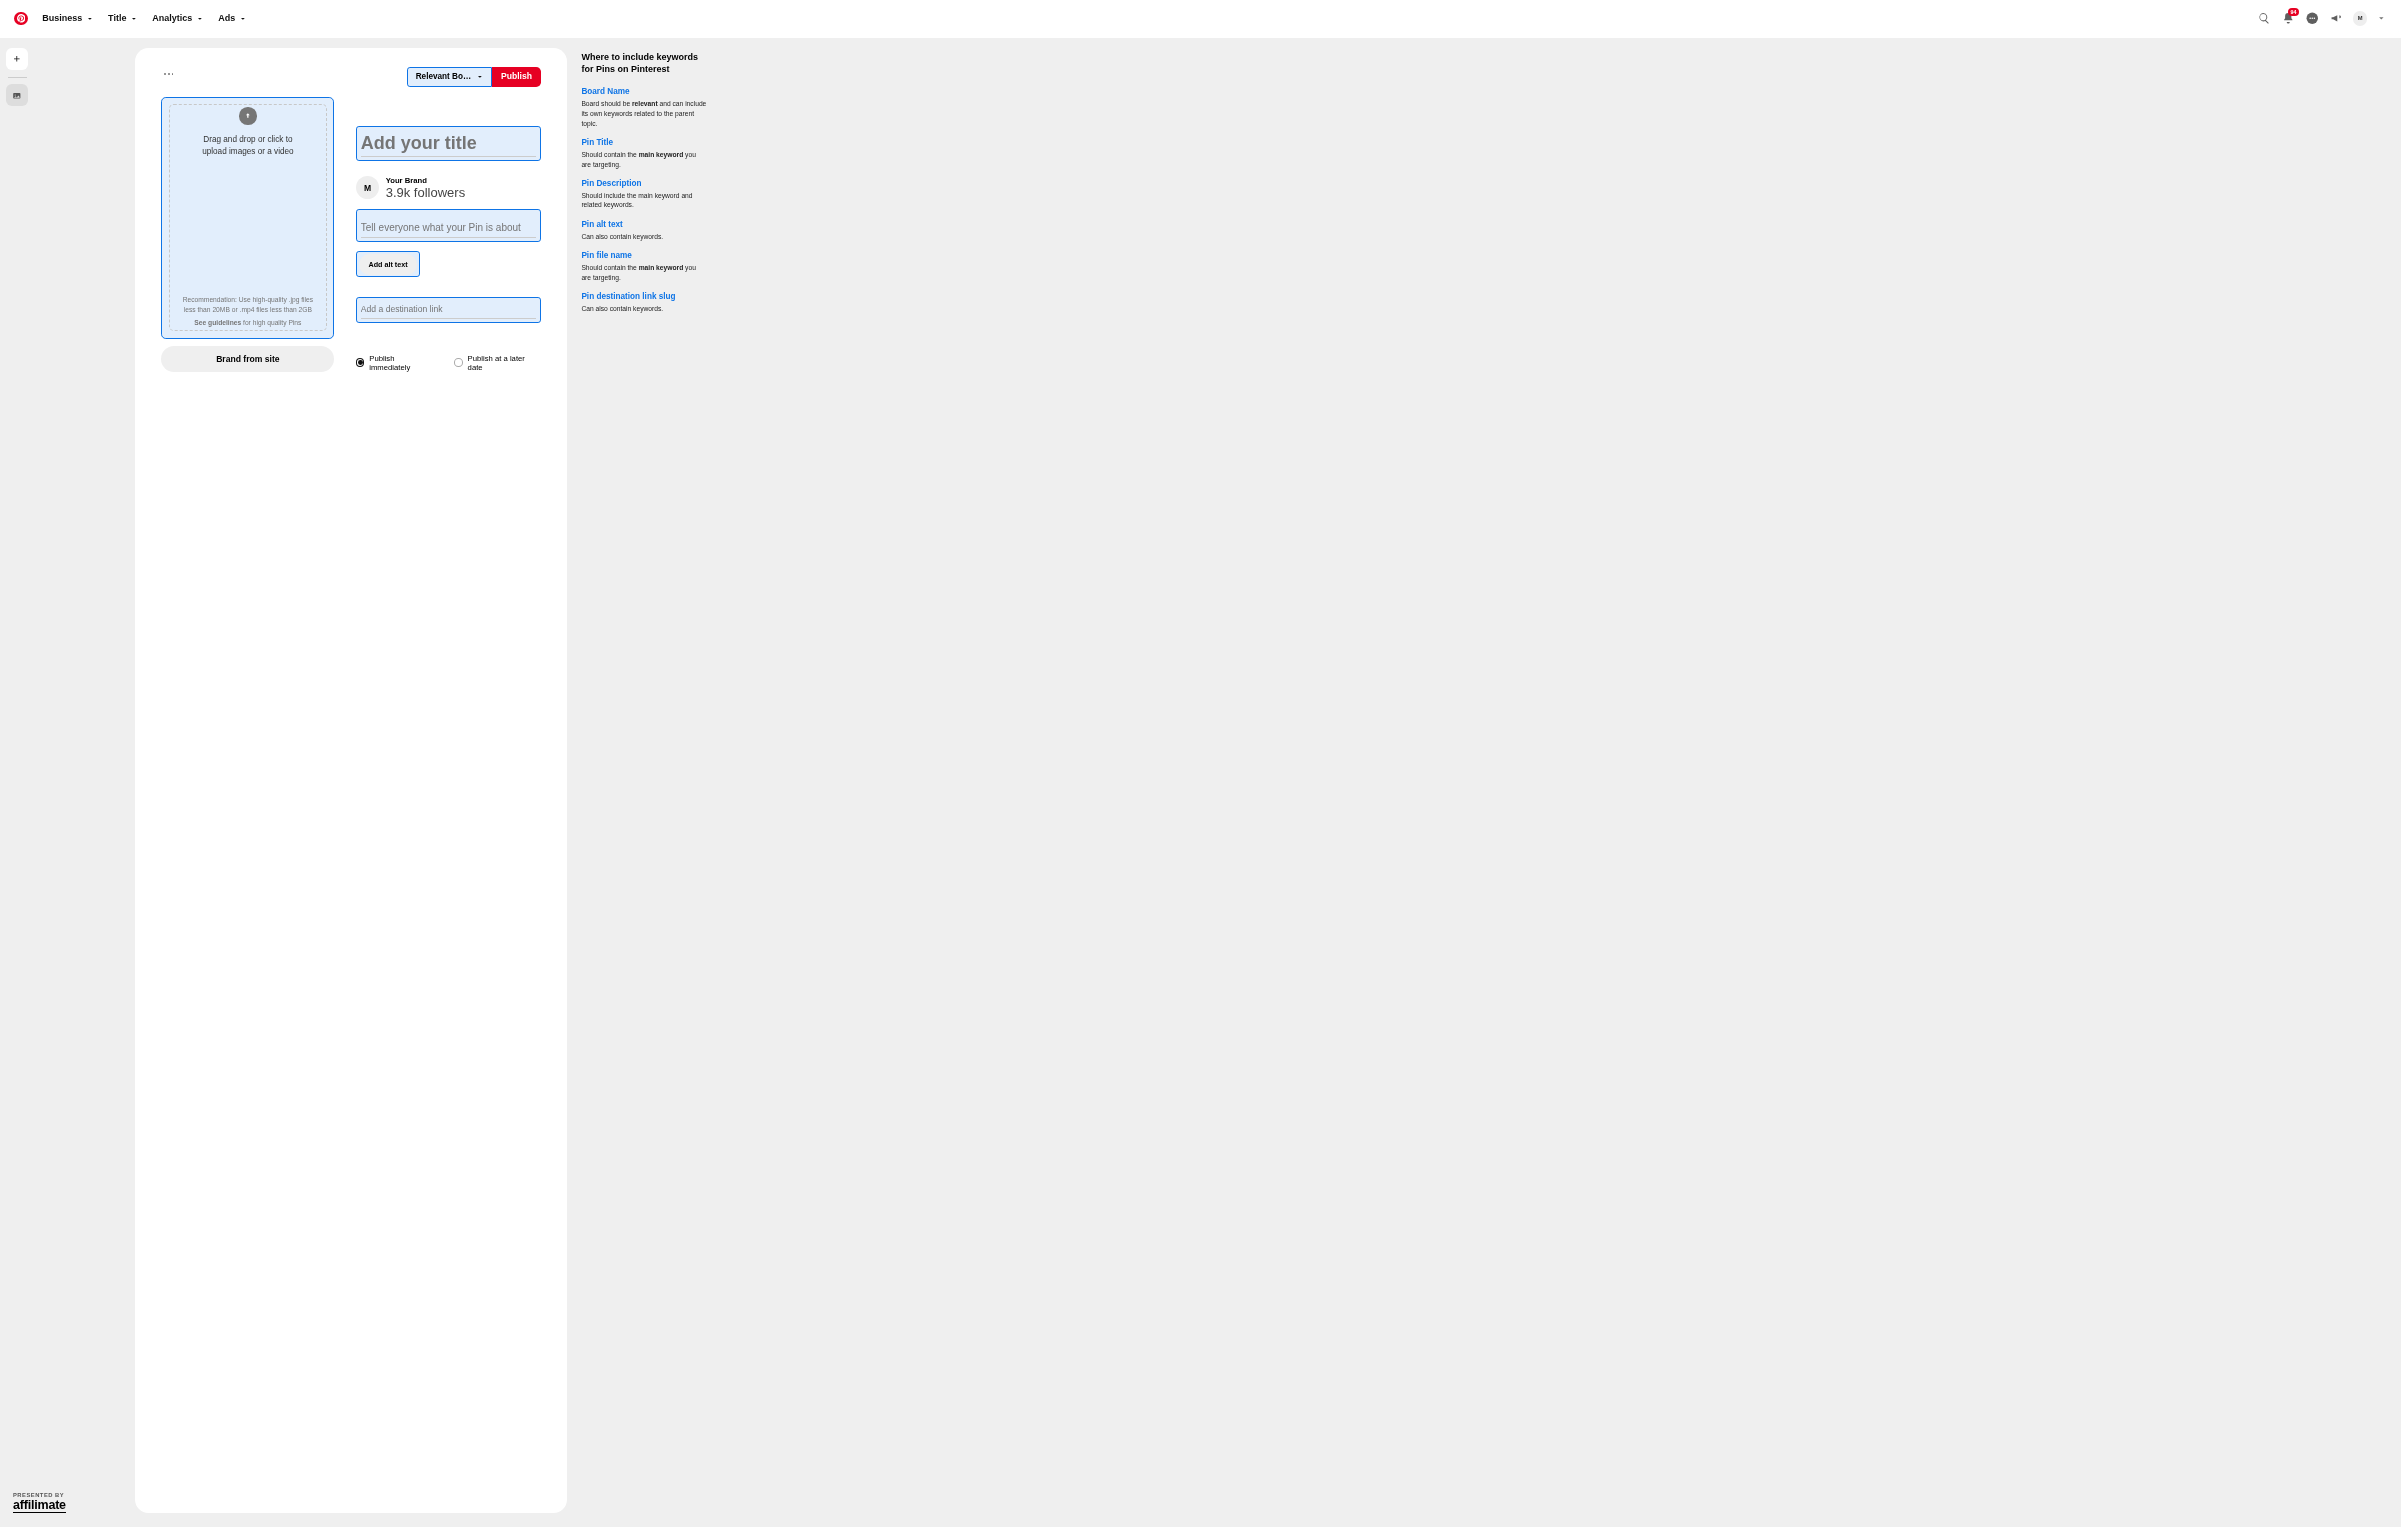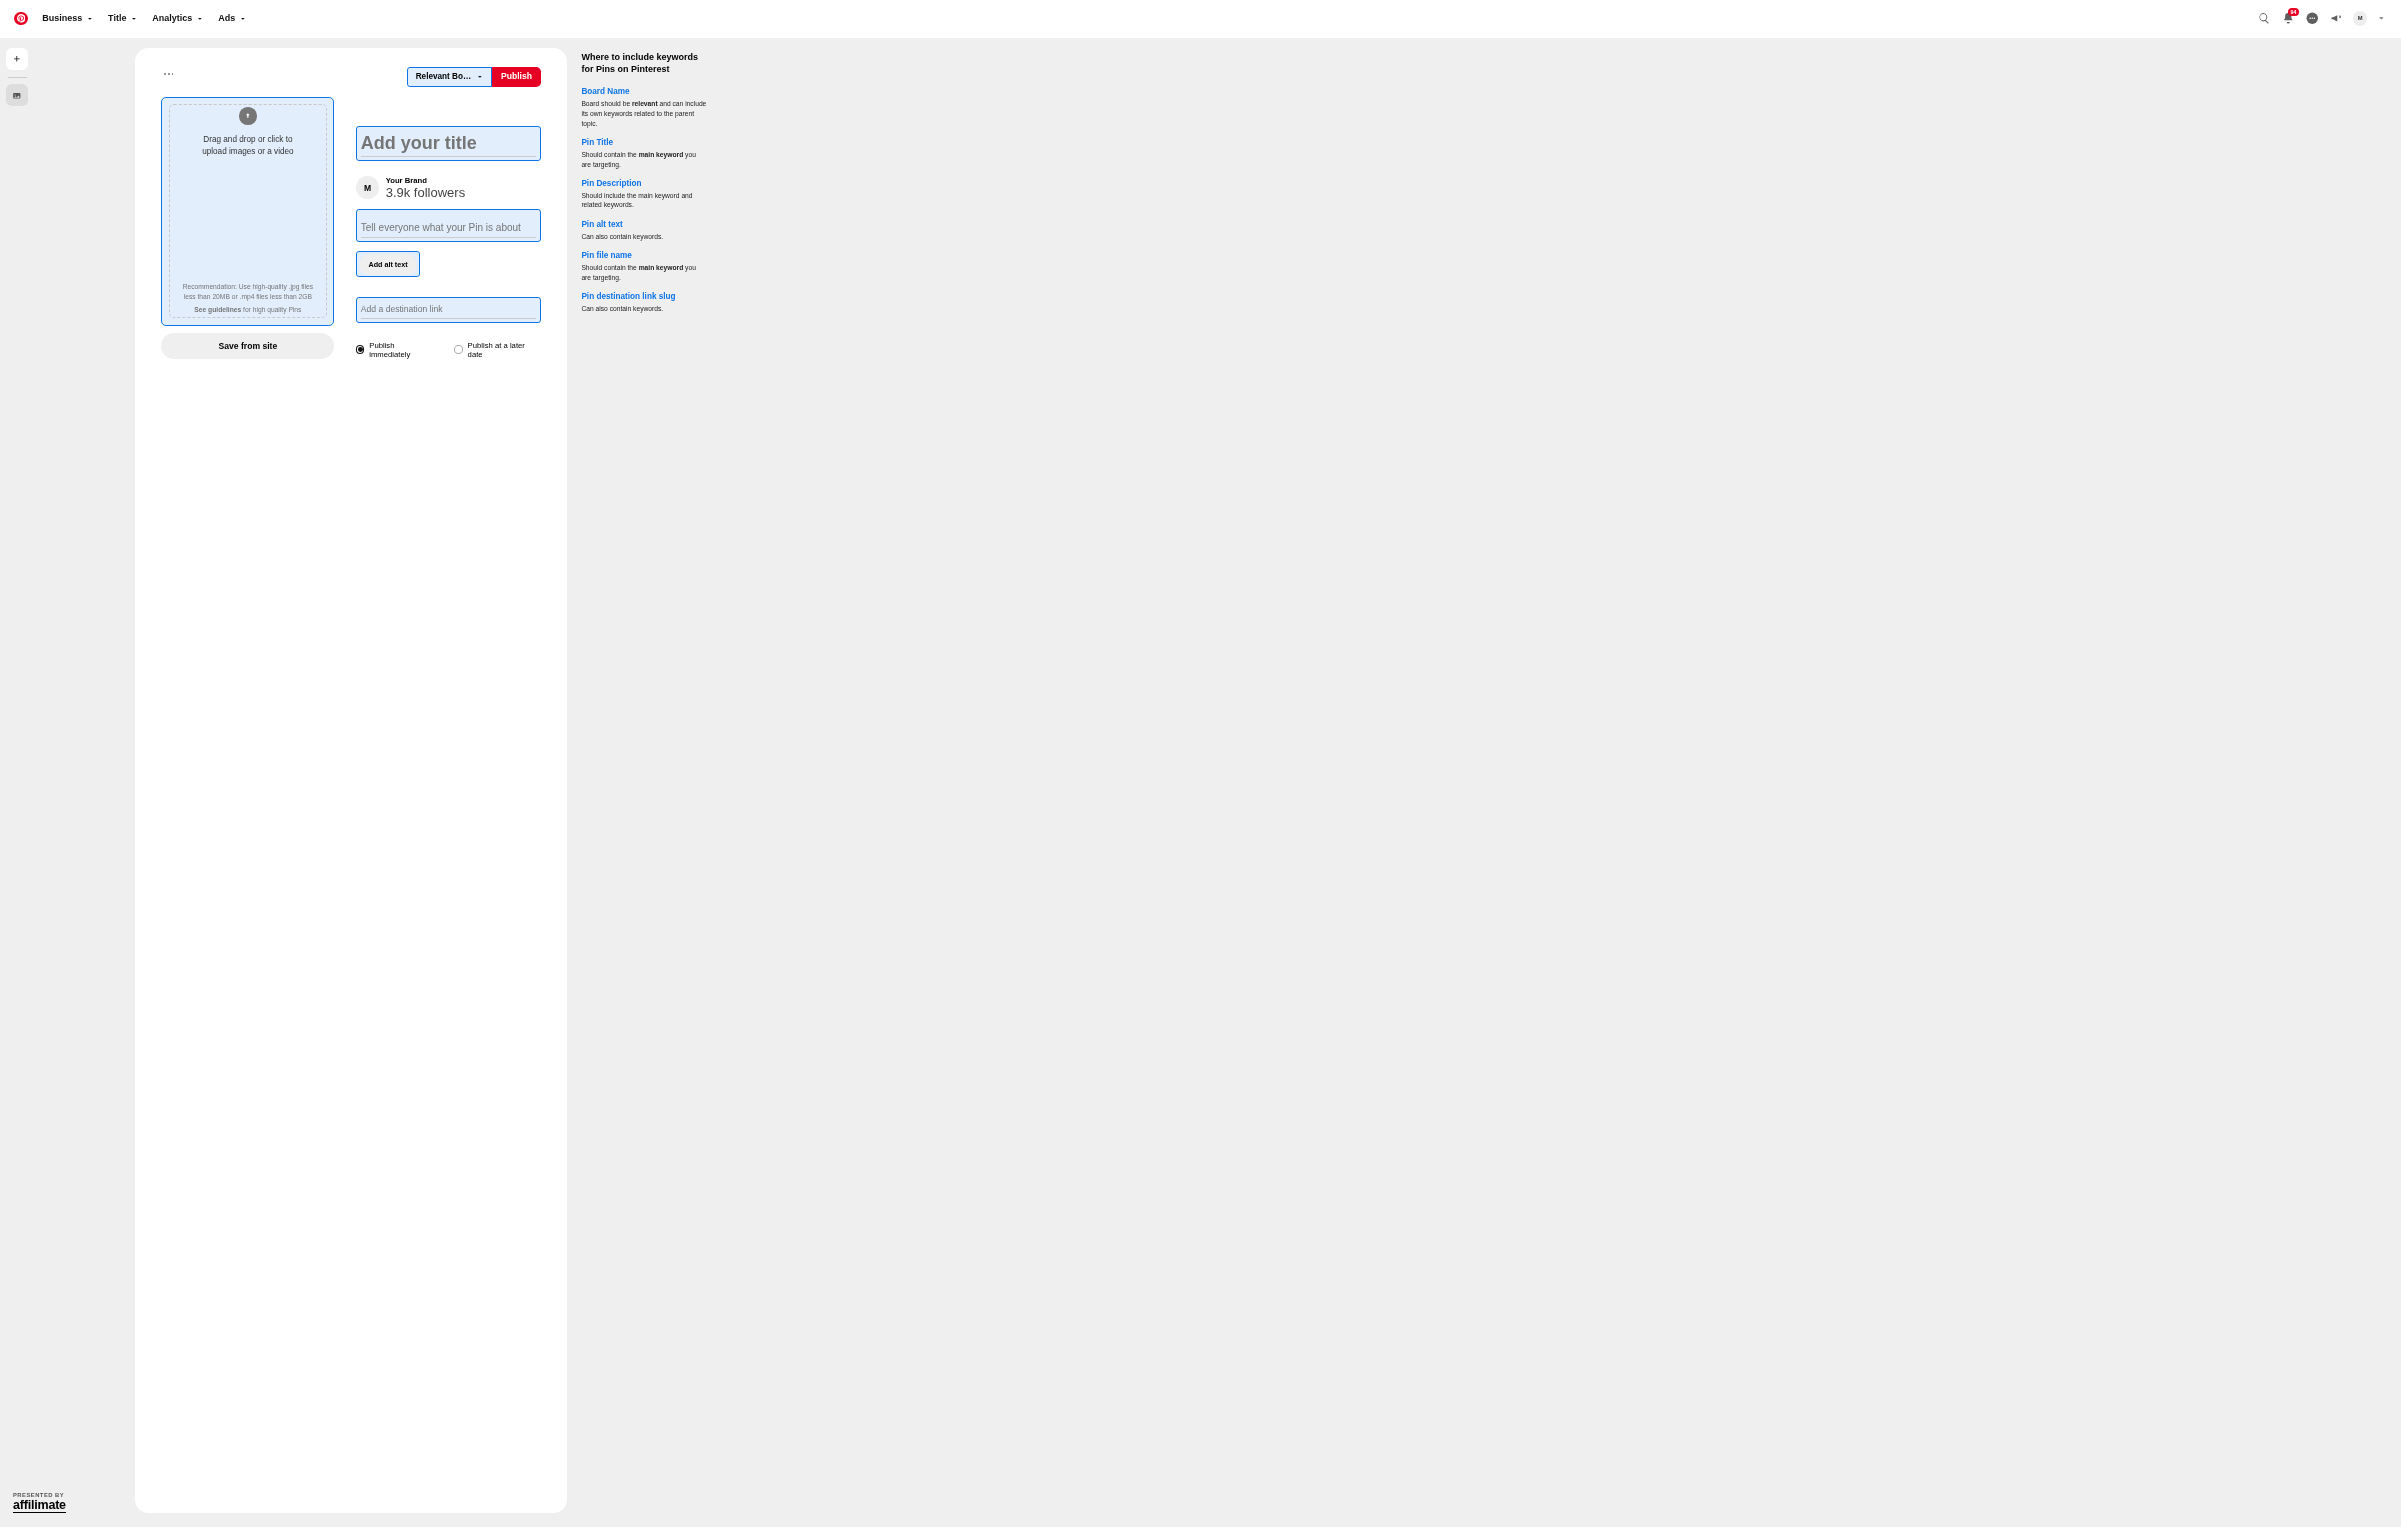--- a/index.html
+++ b/index.html
@@ -52,21 +52,21 @@
 
 .form-col { flex: 1; display: flex; flex-direction: column; gap: 9.6px; padding-top: 29px; }
 .title-input { font-size: 18px; font-weight: 700; color: #767676; border: none; border-bottom: 0.5px solid #ccc; padding: 2.9px 0; width: 100%; outline: none; }
 .brand-row { display: flex; align-items: center; gap: 6.7px; margin-top: 4.8px; }
 .avatar-md { width: 23px; height: 23px; border-radius: 50%; background: #eee; display: flex; align-items: center; justify-content: center; font-size: 8.6px; font-weight: 700; }
 .brand-name { font-weight: 700; font-size: 7.7px; }
 .brand-followers { font-size: 13px; color: #444; }
 .desc-input { font-size: 10px; color: #767676; border: none; border-bottom: 0.5px solid #ccc; padding: 3.8px 0; width: 100%; outline: none; margin-top: 4.8px; }
 .alt-btn { align-self: flex-start; background: #efefef; border-radius: 24px; padding: 5.8px 9.6px; font-weight: 700; font-size: 7.2px; cursor: pointer; margin-top: 3.8px; }
 .link-input { font-size: 8.6px; color: #767676; border: none; border-bottom: 0.5px solid #ccc; padding: 3.8px 0; width: 100%; outline: none; margin-top: auto; }
-.pub-radio-row { display: flex; gap: 18px; margin-top: 8px; }
+.pub-radio-row { display: flex; gap: 18px; margin-top: 21px; }
 .radio { display: flex; align-items: center; gap: 4.8px; font-size: 7.7px; cursor: pointer; }
 .radio-dot { width: 8.6px; height: 8.6px; border-radius: 50%; border: 1px solid #111; display: inline-flex; align-items: center; justify-content: center; }
 .radio-dot.filled::after { content: ''; width: 4.8px; height: 4.8px; border-radius: 50%; background: #111; }
 .radio-dot.empty { border-color: #aaa; }
 
 
 .hl { border: 1.4px solid #0e74e6; background: rgba(14,116,230,0.12); border-radius: 2.9px; position: relative; }
 .hl-pad { padding: 2.9px 3.8px; }
 
 
@@ -213,21 +213,21 @@
               </div>
               <div class="upload-text">Drag and drop or click to upload images or a video</div>
             </div>
             <div class="upload-rec">
               <div>Recommendation: Use high-quality .jpg files less than 20MB or .mp4 files less than 2GB</div>
               <div style="margin-top:3.8px;">
                 <span class="guide">See guidelines</span><span> for high quality Pins</span>
               </div>
             </div>
           </div>
-          <div class="save-site-btn"><span>Save from site</span></div>
+          <div class="save-site-btn"><span>Brand from site</span></div>
         </div>
 
         <div class="form-col">
           <div class="hl hl-pad">
             <input class="title-input" style="background: transparent;" placeholder="Add your title">
           </div>
           <div class="brand-row">
             <div class="avatar-md">
                 <span>M</span>
               </div>

